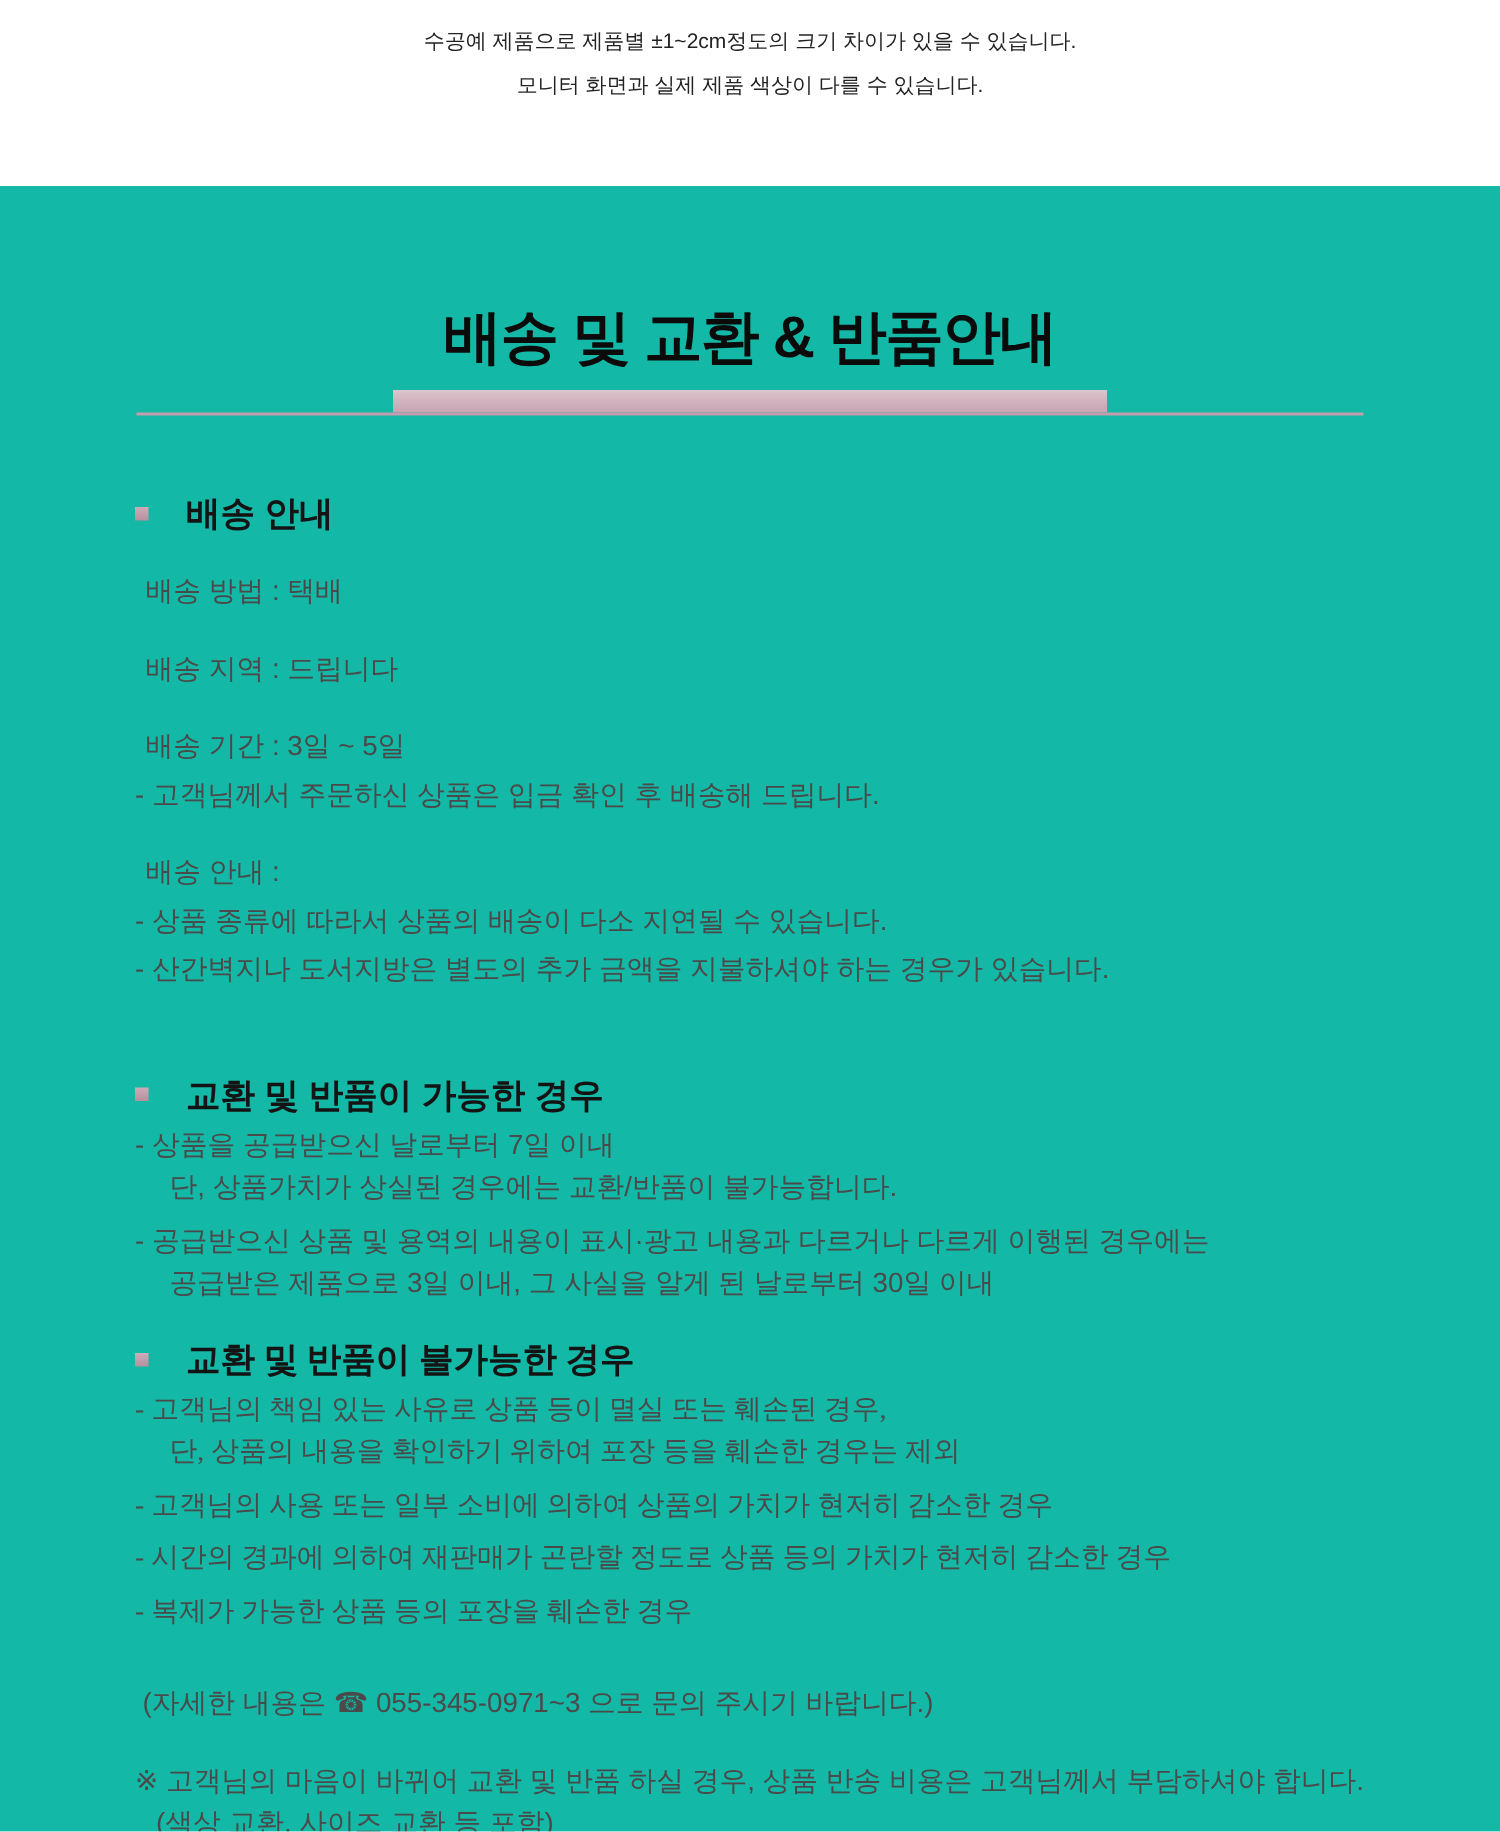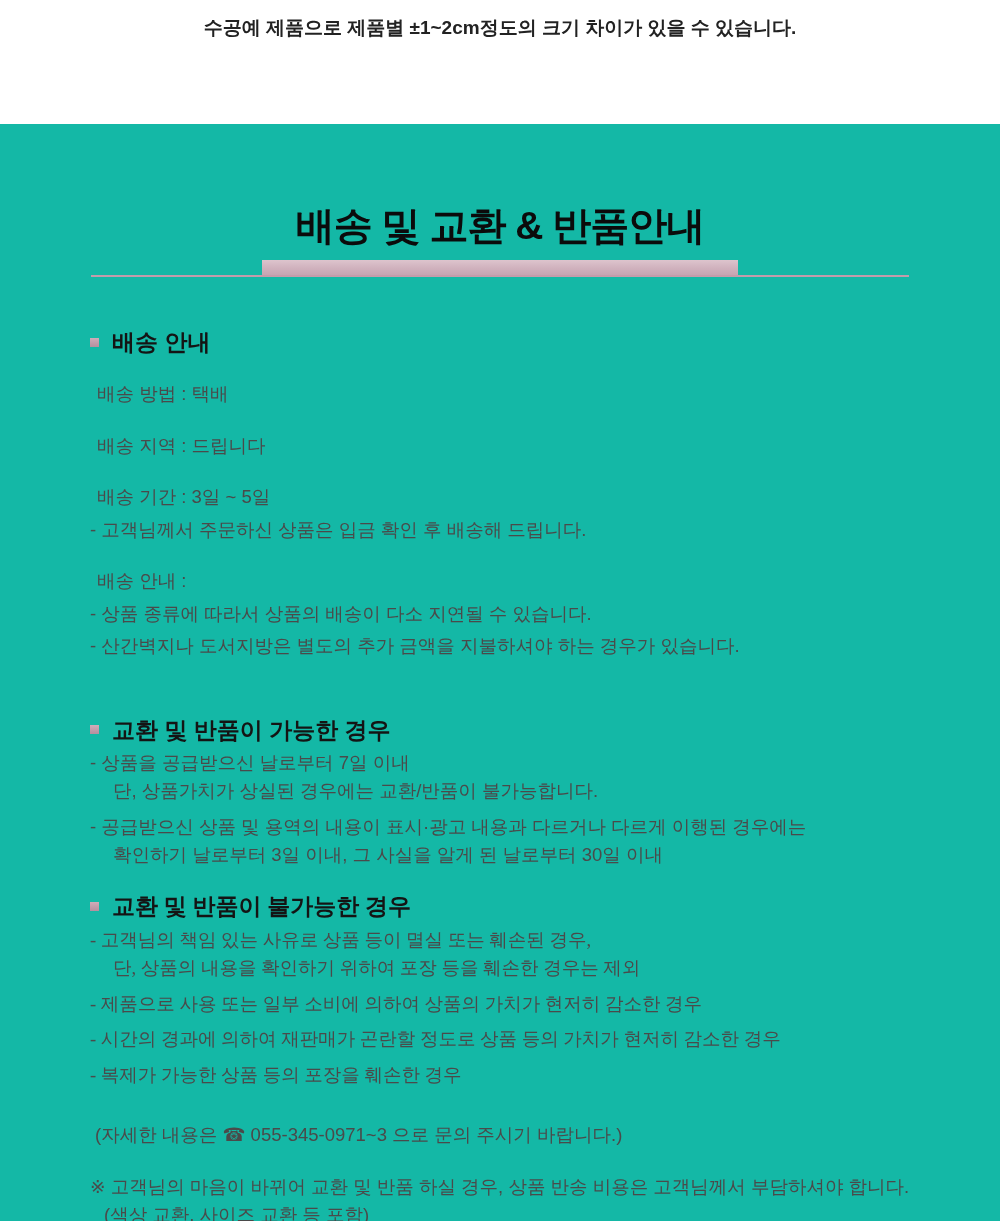--- a/index.html
+++ b/index.html
@@ -19,22 +19,22 @@
   
   .top-notice {
     height: 124px;
     box-sizing: border-box;
     padding-top: 13px;
     text-align: center;
     background: #ffffff;
   }
   .top-notice p {
     margin: 0;
-    font-size: 19px;
-    font-weight: 700;
+    font-size: 14px;
+    font-weight: 400;
     line-height: 29px;
     color: #222222;
     white-space: nowrap;
   }
 
   
   .panel {
     height: 1215px;
     box-sizing: border-box;
     background: #14b8a6;
@@ -79,20 +79,21 @@
   }
   .sec-h {
     display: flex;
     align-items: center;
     margin: 0;
     font-size: 23px;
     line-height: 30px;
     font-weight: 700;
     color: #141414;
     white-space: nowrap;
+    gap: 12px;
   }
   .bullet {
     flex: 0 0 auto;
     width: 9px;
     height: 9px;
     margin-right: 13px;
     background: linear-gradient(to bottom, #cfacb9 0%, #b68f9e 100%);
   }
   .ln {
     margin: 0;
@@ -119,20 +120,21 @@
   .footer-change  { margin-top: 23px; padding-left: 0; }
   .footer-change-sub { padding-left: 14px; }
 </style>
 </head>
 <body>
 
 <div class="page">
 
   <div class="top-notice">
     <p>수공예 제품으로 제품별 ±1~2cm정도의 크기 차이가 있을 수 있습니다.</p>
+    <p>모니터 화면과 실제 제품 색상이 다를 수 있습니다.</p>
   </div>
 
   <div class="panel">
 
     <h1 class="panel-title">배송 및 교환 &amp; 반품안내</h1>
 
     <div class="divider">
       <span class="divider-bar"></span>
       <span class="divider-line"></span>
     </div>
@@ -154,31 +156,31 @@
       </section>
 
       <section class="sec-possible">
         <h2 class="sec-h">
           <span class="bullet"></span>
           <span>교환 및 반품이 가능한 경우</span>
         </h2>
         <p class="ln dash">- 상품을 공급받으신 날로부터 7일 이내</p>
         <p class="ln cont">단, 상품가치가 상실된 경우에는 교환/반품이 불가능합니다.</p>
         <p class="ln dash item-gap">- 공급받으신 상품 및 용역의 내용이 표시·광고 내용과 다르거나 다르게 이행된 경우에는</p>
-        <p class="ln cont">확인하기 날로부터 3일 이내, 그 사실을 알게 된 날로부터 30일 이내</p>
+        <p class="ln cont">공급받은 제품으로 3일 이내, 그 사실을 알게 된 날로부터 30일 이내</p>
       </section>
 
       <section class="sec-impossible">
         <h2 class="sec-h">
           <span class="bullet"></span>
           <span>교환 및 반품이 불가능한 경우</span>
         </h2>
         <p class="ln dash">- 고객님의 책임 있는 사유로 상품 등이 멸실 또는 훼손된 경우,</p>
         <p class="ln cont">단, 상품의 내용을 확인하기 위하여 포장 등을 훼손한 경우는 제외</p>
-        <p class="ln dash item-gap">- 제품으로 사용 또는 일부 소비에 의하여 상품의 가치가 현저히 감소한 경우</p>
+        <p class="ln dash item-gap">- 고객님의 사용 또는 일부 소비에 의하여 상품의 가치가 현저히 감소한 경우</p>
         <p class="ln dash item-gap">- 시간의 경과에 의하여 재판매가 곤란할 정도로 상품 등의 가치가 현저히 감소한 경우</p>
         <p class="ln dash item-gap">- 복제가 가능한 상품 등의 포장을 훼손한 경우</p>
       </section>
 
       <div class="footer">
         <p class="ln footer-contact">(자세한 내용은 ☎ 055-345-0971~3 으로 문의 주시기 바랍니다.)</p>
         <p class="ln footer-change">※ 고객님의 마음이 바뀌어 교환 및 반품 하실 경우, 상품 반송 비용은 고객님께서 부담하셔야 합니다.</p>
         <p class="ln footer-change-sub">(색상 교환, 사이즈 교환 등 포함)</p>
       </div>
 

